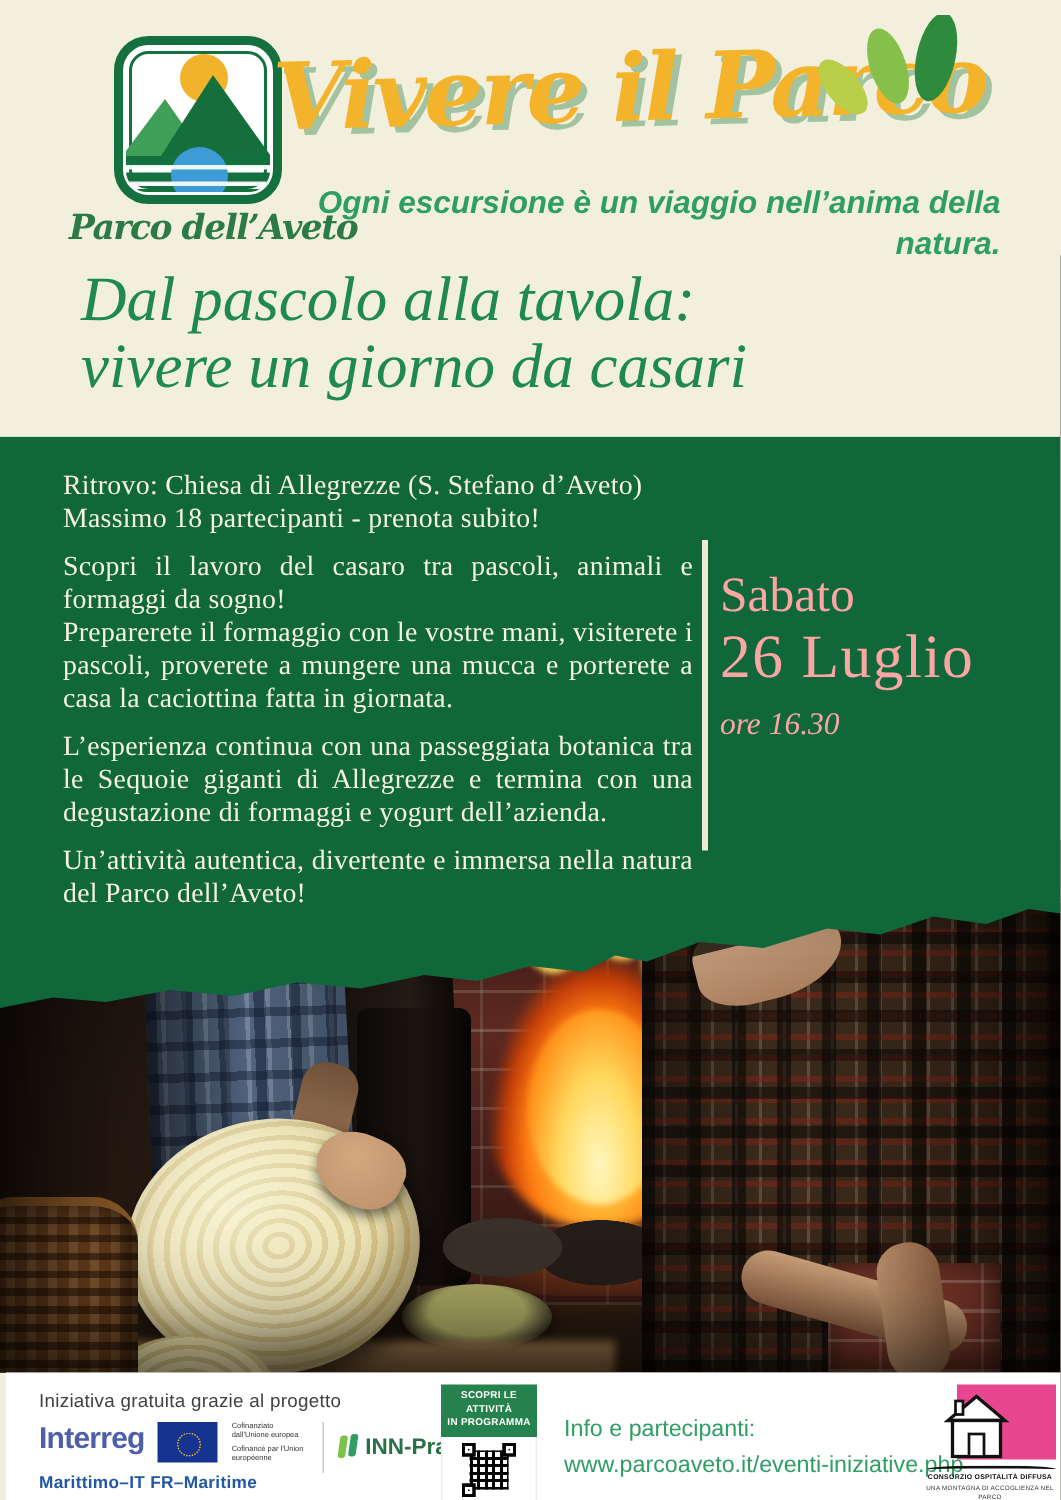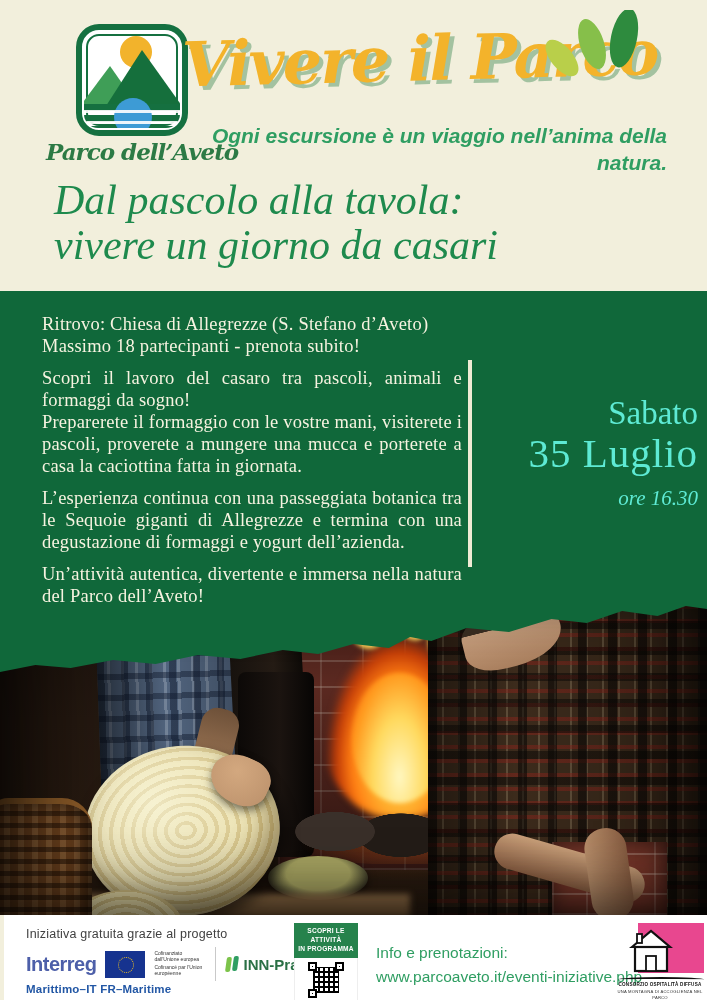--- a/index.html
+++ b/index.html
@@ -51,22 +51,22 @@
     font-family:"Liberation Serif", serif; font-size:18.5px; line-height:22px;
     color:var(--body-cream,#f6f3e0); letter-spacing:.2px;
   }
   .body-text p{margin:0 12px 10px 0; text-align:justify;}
   .body-text p span{display:block; text-align:justify;}
   .v-divider{
     position:absolute; left:468px; top:69px; width:4px; height:207px;
     background:#f0ebd4;
   }
   .date-panel{
-    position:absolute; left:480px; top:104px; width:218px; text-align:right;
-    color:#5eead4; font-family:"Liberation Serif", serif;
+    position:absolute; left:480px; top:88px; width:218px; text-align:left;
+    color:#fca5a5; font-family:"Liberation Serif", serif;
   }
   .date-day{font-size:33px; line-height:1.1;}
   .date-date{font-size:41px; line-height:1.12; letter-spacing:1px;}
   .date-time{font-size:21px; font-style:italic; margin-top:9px;}
   
   .photo{
     position:absolute; left:0; top:560px; width:707px; height:355px;
     background:linear-gradient(180deg,#17100b 0%,#241810 45%,#2a1c11 100%);
     overflow:hidden; z-index:1;
   }
@@ -165,21 +165,21 @@
     background-image:
       repeating-linear-gradient(0deg, rgba(30,15,5,.55) 0 5px, rgba(0,0,0,0) 5px 12px),
       repeating-linear-gradient(90deg, rgba(255,210,150,.18) 0 6px, rgba(0,0,0,0) 6px 14px);
     border-radius:18px 30px 6px 6px; border-top:6px solid #8a5a28;
     box-shadow:inset -10px 0 18px rgba(0,0,0,.55);}
   .vignette{left:0; top:0; width:707px; height:355px;
     box-shadow:inset 0 30px 60px rgba(0,0,0,.55), inset 40px 0 80px rgba(0,0,0,.5), inset -30px -10px 70px rgba(0,0,0,.45);}
   
   .footer{position:absolute; left:4px; top:915px; width:707px; height:85px; background:#fff; z-index:5;}
   .project-label{position:absolute; left:22px; top:12px; font-size:12.5px; color:#414141; letter-spacing:.2px;}
-  .logos-row{position:absolute; left:22px; top:33px; display:flex; align-items:center; gap:9px; height:32px;}
+  .logos-row{position:absolute; left:22px; top:33px; display:flex; gap:9px; height:32px;}
   .interreg-text{font-size:20px; font-weight:bold; color:var(--interreg-blue,#4d5fa9); letter-spacing:-.5px;}
   .eu-flag{width:40px; height:27px; background:var(--eu-blue,#16338f); position:relative; flex:0 0 auto;}
   .eu-flag .stars{position:absolute; left:13px; top:6.5px; width:14px; height:14px;
     border:1.6px dotted var(--eu-star-yellow,#f7c51d); border-radius:50%;}
   .eu-text{font-size:5px; line-height:1.25; color:#333; width:52px;}
   .eu-text span{display:block; margin-bottom:2px;}
   .row-divider{width:1px; height:34px; background:#c9c9c9;}
   .inn-logo{display:flex; align-items:center; gap:4px;}
   .inn-icon{width:14px; height:16px; position:relative; flex:0 0 auto;}
   .inn-icon i{position:absolute; display:block; width:5px; height:15px; border-radius:2px;}
@@ -277,21 +277,21 @@
       <p>
         <span>L’esperienza continua con una passeggiata botanica tra le Sequoie giganti di Allegrezze e termina con una degustazione di formaggi e yogurt dell’azienda.</span>
       </p>
       <p>
         <span>Un’attività autentica, divertente e immersa nella natura del Parco dell’Aveto!</span>
       </p>
     </div>
     <div class="v-divider"></div>
     <div class="date-panel">
       <div class="date-day">Sabato</div>
-      <div class="date-date">35 Luglio</div>
+      <div class="date-date">26 Luglio</div>
       <div class="date-time">ore 16.30</div>
     </div>
   </div>
 
   <div class="photo">
     <div class="ph-glow"></div>
     <div class="brick-wall"></div>
     <div class="left-man"></div>
     <div class="vest"></div>
     <div class="pot-dark"></div>
@@ -350,21 +350,21 @@
       <div class="qr-box">
         <div class="qr-code">
             <b></b>
             <b></b>
             <b></b>
           </div>
       </div>
     </div>
 
     <div class="info-block">
-      <span>Info e prenotazioni:</span>
+      <span>Info e partecipanti:</span>
       <span>www.parcoaveto.it/eventi-iniziative.php</span>
     </div>
 
     <div class="consorzio">
       <div class="pink"></div>
       <svg width="62" height="50" viewBox="0 0 62 50">
         <path d="M14 22 L33 6 L52 22 Z" fill="#ffffff" stroke="#111" stroke-width="2.2"></path>
         <rect x="17" y="22" width="32" height="24" fill="#ffffff" stroke="#111" stroke-width="2.2"></rect>
         <rect x="19" y="9" width="5" height="9" fill="#ffffff" stroke="#111" stroke-width="1.8"></rect>
         <rect x="28" y="31" width="10" height="15" fill="#ffffff" stroke="#111" stroke-width="1.8"></rect>

